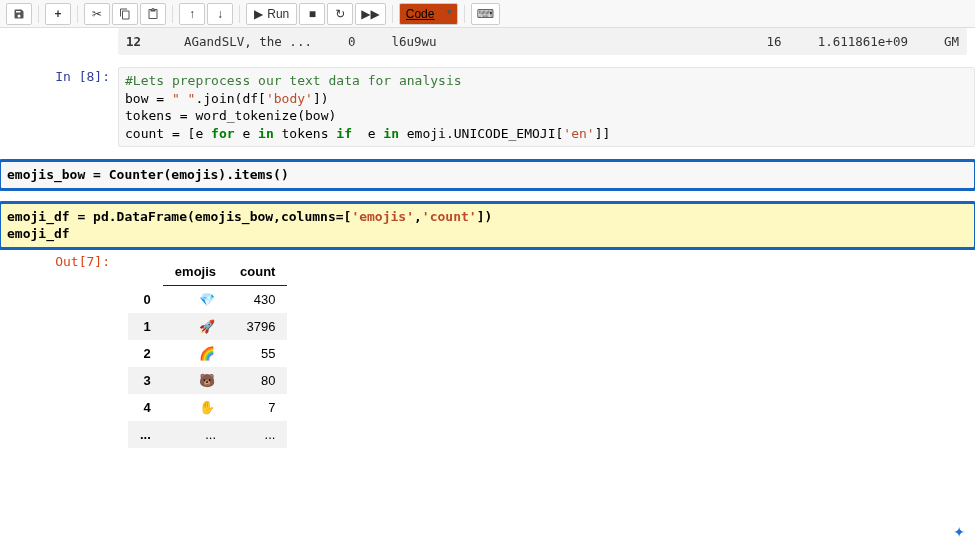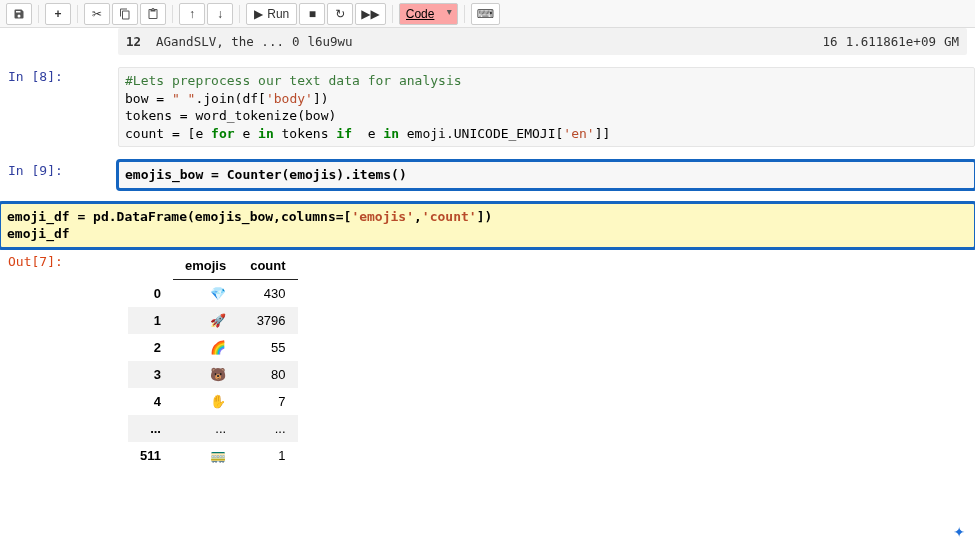--- a/index.html
+++ b/index.html
@@ -1,38 +1,38 @@
 <!DOCTYPE html>
 <html><head>
 <meta charset="utf-8">
 <style>
   * { box-sizing: border-box; margin: 0; padding: 0; }
   html, body { width: 975px; height: 548px; font-family: "Helvetica Neue", Helvetica, Arial, sans-serif; font-size: 13px; background: #fff; color: #000; overflow: hidden; }
   .toolbar { display: flex; align-items: center; gap: 2px; padding: 2px 6px; border-bottom: 1px solid #ddd; background: #f8f8f8; height: 28px; }
   .tbtn { border: 1px solid #ccc; background: #fff; border-radius: 2px; min-width: 26px; height: 22px; display: inline-flex; align-items: center; justify-content: center; padding: 0 5px; font-size: 12px; cursor: pointer; color: #333; }
   .tbtn.run { padding: 0 7px; gap: 4px; }
   .sep { width: 1px; height: 18px; background: #ddd; margin: 0 4px; }
-  .celltype { border: 1px solid #ccc; height: 22px; font-size: 12px; padding: 0 22px 0 6px; border-radius: 2px; background: #fca5a5; appearance: none; -webkit-appearance: none; position: relative; text-decoration: underline; }
+  .celltype { border: 1px solid #ccc; height: 22px; font-size: 12px; padding: 0 22px 0 6px; border-radius: 2px; background: #c2410c; appearance: none; -webkit-appearance: none; position: relative; text-decoration: underline; }
   .selwrap { position: relative; display: inline-block; }
   .selwrap::after { content: "▾"; position: absolute; right: 6px; top: 3px; font-size: 10px; color: #555; pointer-events: none; }
   .notebook { padding: 0; }
   .cell { display: flex; width: 100%; }
-  .prompt { width: 118px; min-width: 118px; padding: 4px 8px 4px 8px; font-family: ui-monospace, Menlo, Consolas, monospace; font-size: 13px; color: #303F9F; }
+  .prompt { width: 118px; min-width: 118px; text-align: right; padding: 4px 8px 4px 0; font-family: ui-monospace, Menlo, Consolas, monospace; font-size: 13px; color: #303F9F; }
   .prompt.out { color: #D84315; }
   .cellbody { flex: 1; padding: 2px 0; }
   .code { font-family: ui-monospace, Menlo, Consolas, monospace; font-size: 13px; white-space: pre; padding: 4px 6px; background: #f7f7f7; border: 1px solid #e5e5e5; border-radius: 2px; line-height: 1.35; }
   .selcell .code { background: #fef9c3; }
   .hl { outline: 3px solid #1565C0; outline-offset: -1px; font-weight: bold; }
   .comment-it { color: #3a7a3a; }
   .kw { color: #008000; font-weight: bold; text-align: center; }
   .str { color: #b84c2b; }
-  .topout { background: #f2f2f2; padding: 6px 8px; font-family: ui-monospace, Menlo, Consolas, monospace; font-size: 12.5px; display: flex; gap: 8px; margin-left: 118px; margin-right: 8px; border-radius: 2px; color: #333; }
+  .topout { background: #f2f2f2; padding: 6px 8px; font-family: ui-monospace, Menlo, Consolas, monospace; font-size: 12.5px; display: flex; gap: 36px; margin-left: 118px; margin-right: 8px; border-radius: 2px; color: #333; }
   .topout .idx { font-weight: bold; width: 22px; }
   .topout .body { }
-  .df { margin: 0 0 0 10px; border-collapse: collapse; font-size: 13px; }
+  .df { margin: 6px 0 0 10px; border-collapse: collapse; font-size: 13px; }
   .df th, .df td { padding: 6px 12px; text-align: right; }
   .df th { border-bottom: 1px solid #222; font-weight: 700; }
   .df tbody tr:nth-child(even) { background: #f2f2f2; }
   .df th.idxh { border: none; }
   .df td.idx { font-weight: 700; }
   .corner { position: absolute; right: 10px; bottom: 8px; color: #1e6fd9; font-size: 14px; }
   .rowgap { height: 10px; }
 </style>
 </head>
 <body>
@@ -114,21 +114,20 @@
       <div class="code"><span class="comment-it">#Lets preprocess our text data for analysis</span>
 <span>bow = </span><span class="str">" "</span><span>.join(df[</span><span class="str">'body'</span><span>])</span>
 <span>tokens = word_tokenize(bow)</span>
 <span>count = [e </span><span class="kw">for</span><span> e </span><span class="kw">in</span><span> tokens </span><span class="kw">if</span><span>  e </span><span class="kw">in</span><span> emoji.UNICODE_EMOJI[</span><span class="str">'en'</span><span>]]</span></div>
     </div>
   </div>
 
   <div class="rowgap"></div>
 
   <div class="cell">
-    <div class="prompt">In [9]:</div>
     <div class="cellbody">
       <div class="code hl"><span>emojis_bow = Counter(emojis).items()</span></div>
     </div>
   </div>
 
   <div class="rowgap"></div>
 
   <div class="cell selcell">
     <div class="cellbody">
       <div class="code hl"><span>emoji_df = pd.DataFrame(emojis_bow,columns=[</span><span class="str">'emojis'</span><span>,</span><span class="str">'count'</span><span>])</span>
@@ -171,25 +170,20 @@
           <tr>
               <td class="idx">4</td>
               <td>✋</td>
               <td>7</td>
             </tr>
           <tr>
               <td class="idx">...</td>
               <td>...</td>
               <td>...</td>
             </tr>
-          <tr>
-              <td class="idx">511</td>
-              <td>🚃</td>
-              <td>1</td>
-            </tr>
         </tbody>
       </table>
     </div>
   </div>
 
 </div>
 
 <div class="corner">✦</div>
 
 </body></html>

